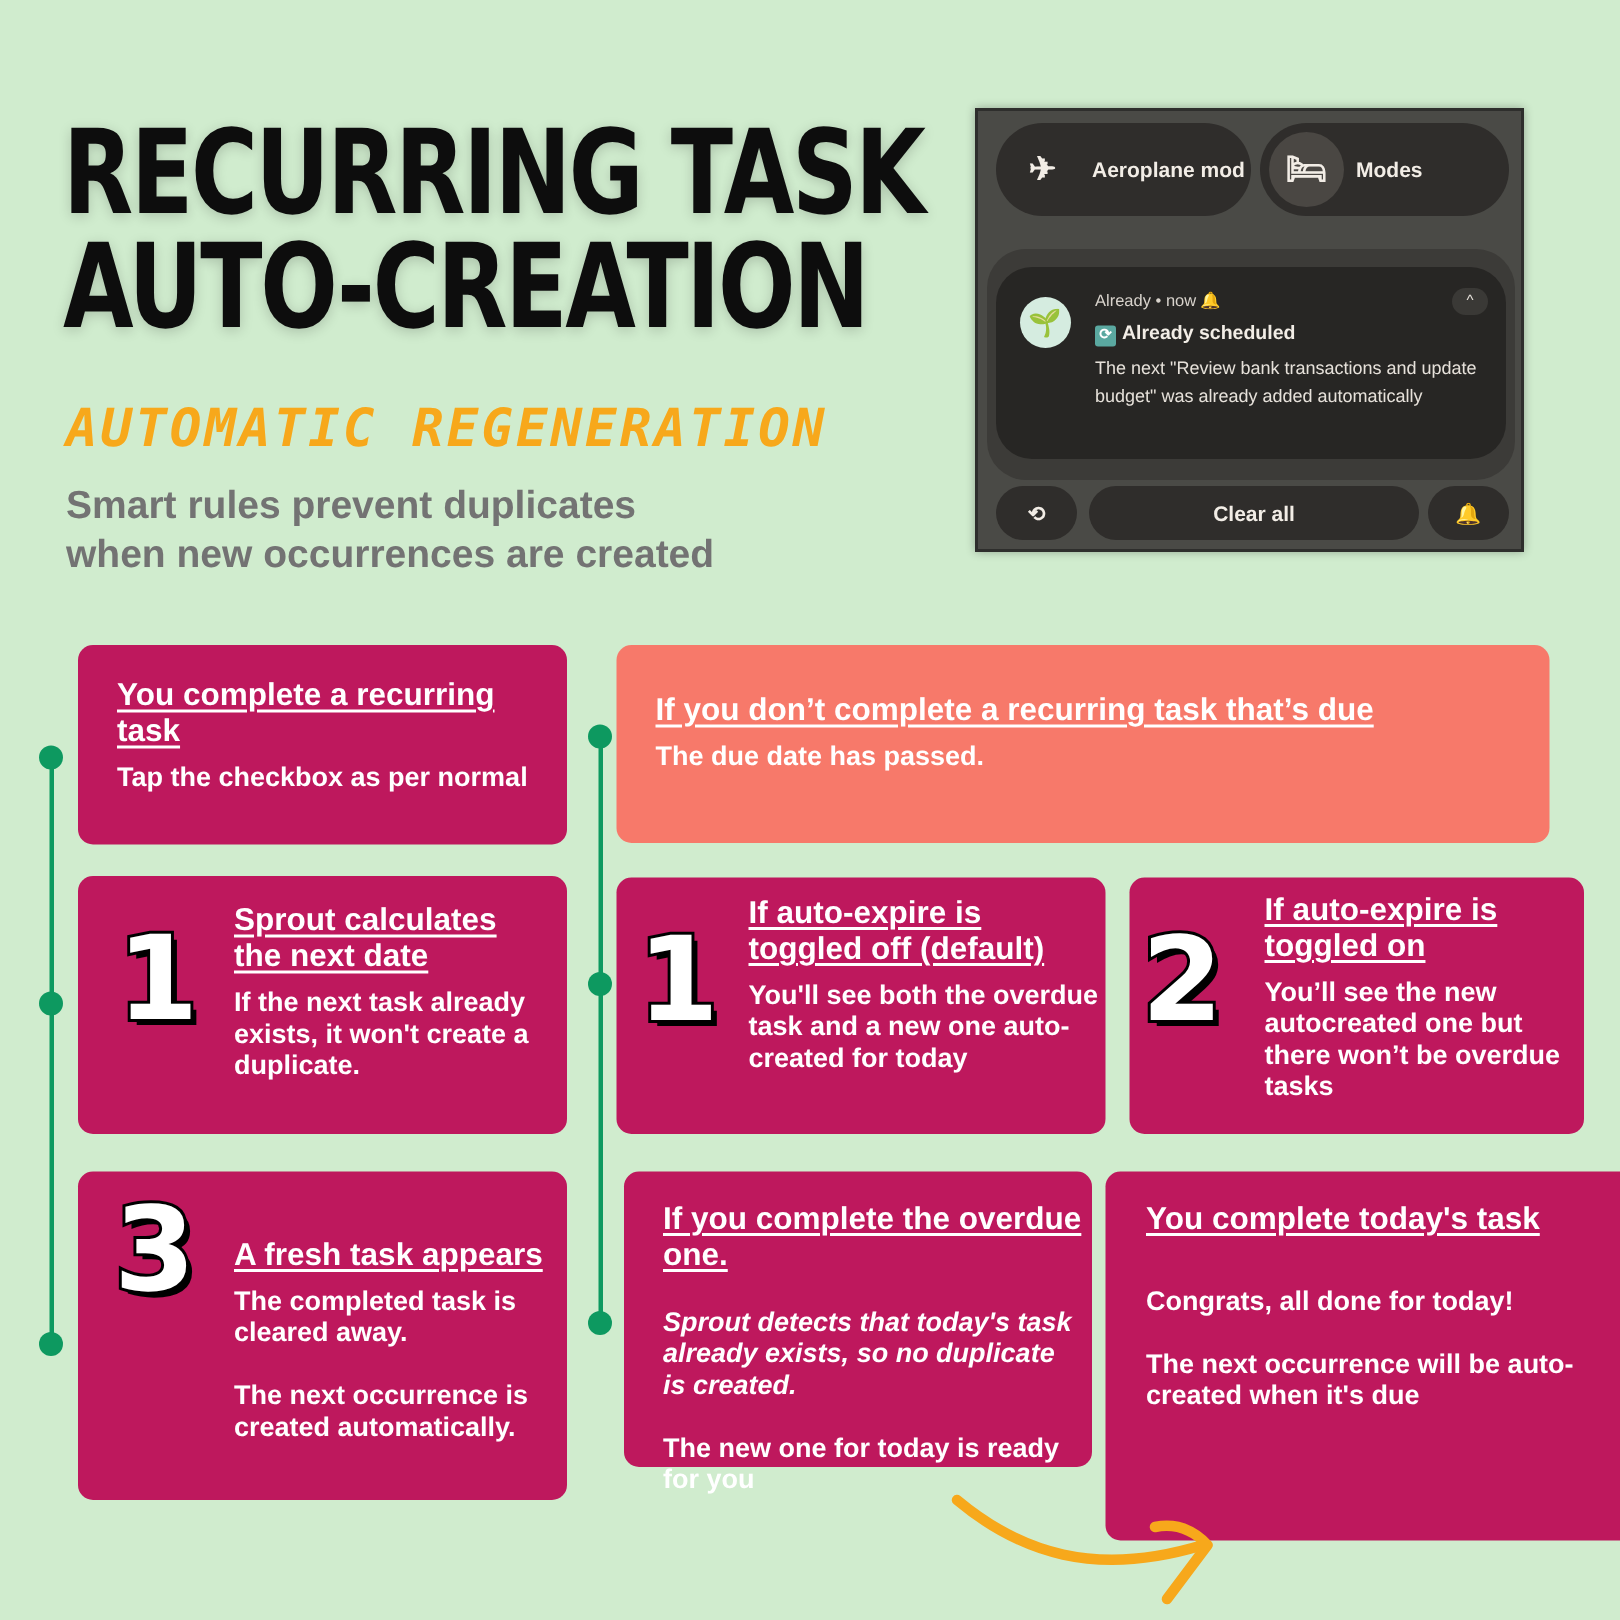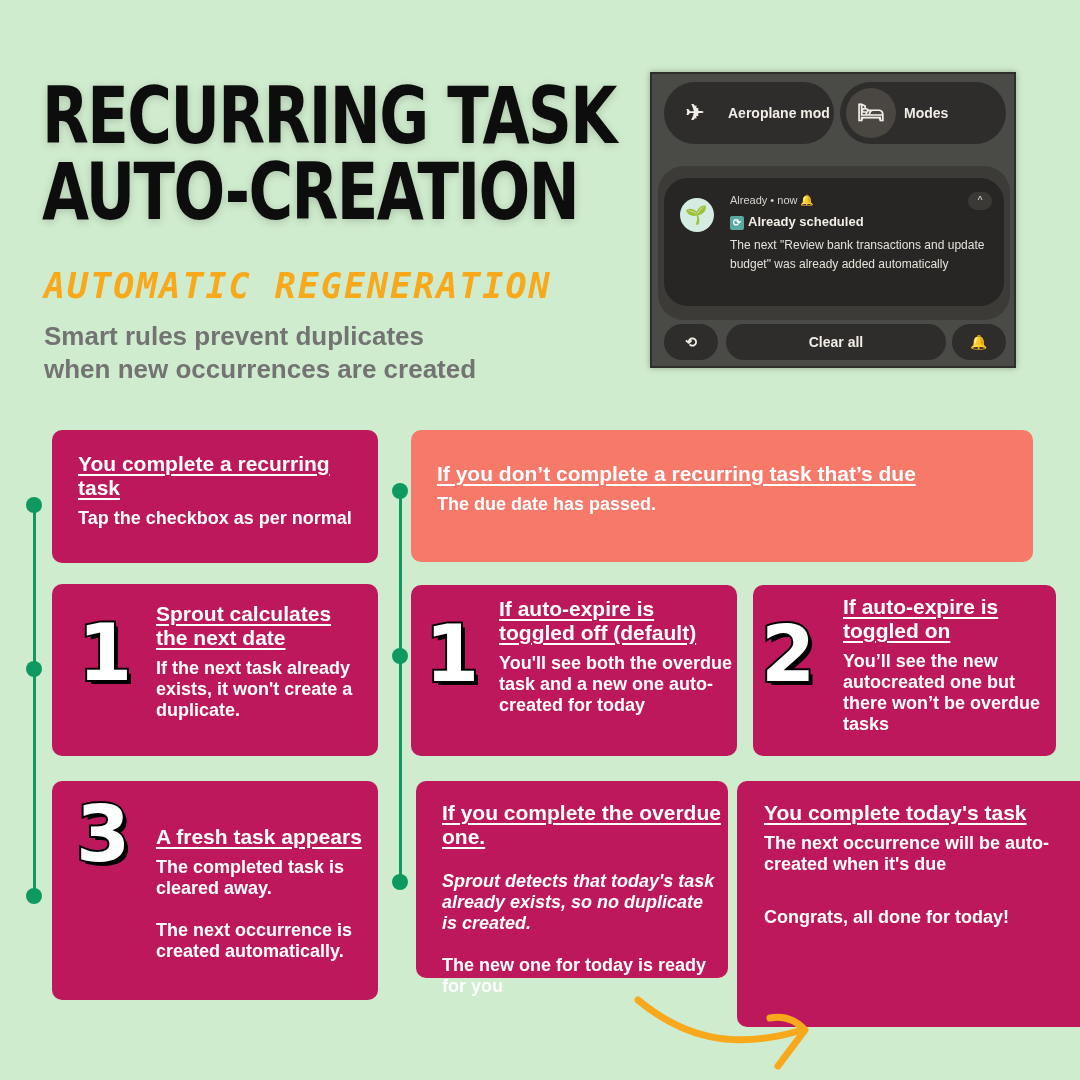--- a/index.html
+++ b/index.html
@@ -142,21 +142,21 @@
   <div class="inner" style="left:26px; top:20px; width:280px;">
     <div class="h">If you complete the overdue one.</div>
     <div class="p" style="margin-top:22px;font-style:italic;">Sprout detects that today's task already exists, so no duplicate is created.</div>
     <div class="p">The new one for today is ready for you</div>
   </div>
 </div>
 
 <div class="card" style="left:737px; top:781px; width:385px; height:246px;">
   <div class="inner" style="left:27px; top:20px; width:290px;">
     <div class="h">You complete today's task</div>
+    <div class="p" style="margin-top:32px;">Congrats, all done for today!</div>
     <div class="p">The next occurrence will be auto-created when it's due</div>
-    <div class="p" style="margin-top:32px;">Congrats, all done for today!</div>
   </div>
 </div>
 
 <svg style="position:absolute; left:630px; top:990px;" width="190" height="80" viewBox="0 0 190 80">
   <path d="M8 10 C 50 45, 100 62, 172 40" stroke="#f7a81b" stroke-width="7" fill="none" stroke-linecap="round"></path>
   <path d="M140 28 Q 160 24, 175 40 L 148 76" stroke="#f7a81b" stroke-width="7" fill="none" stroke-linecap="round" stroke-linejoin="round"></path>
 </svg>
 
 </body></html>

